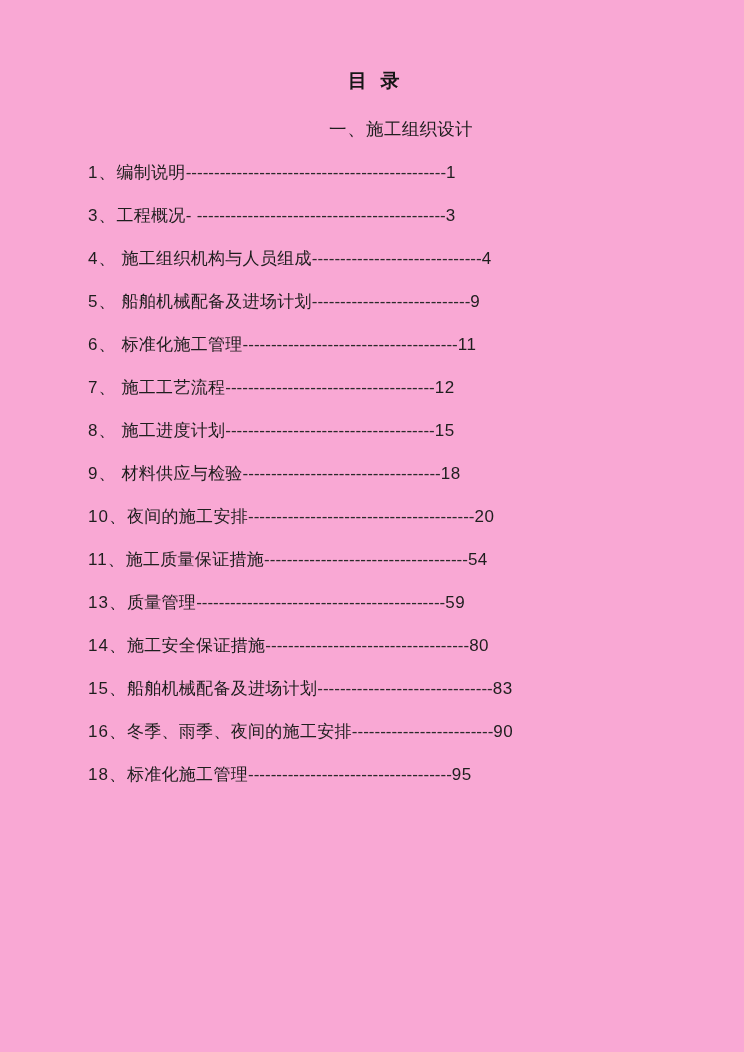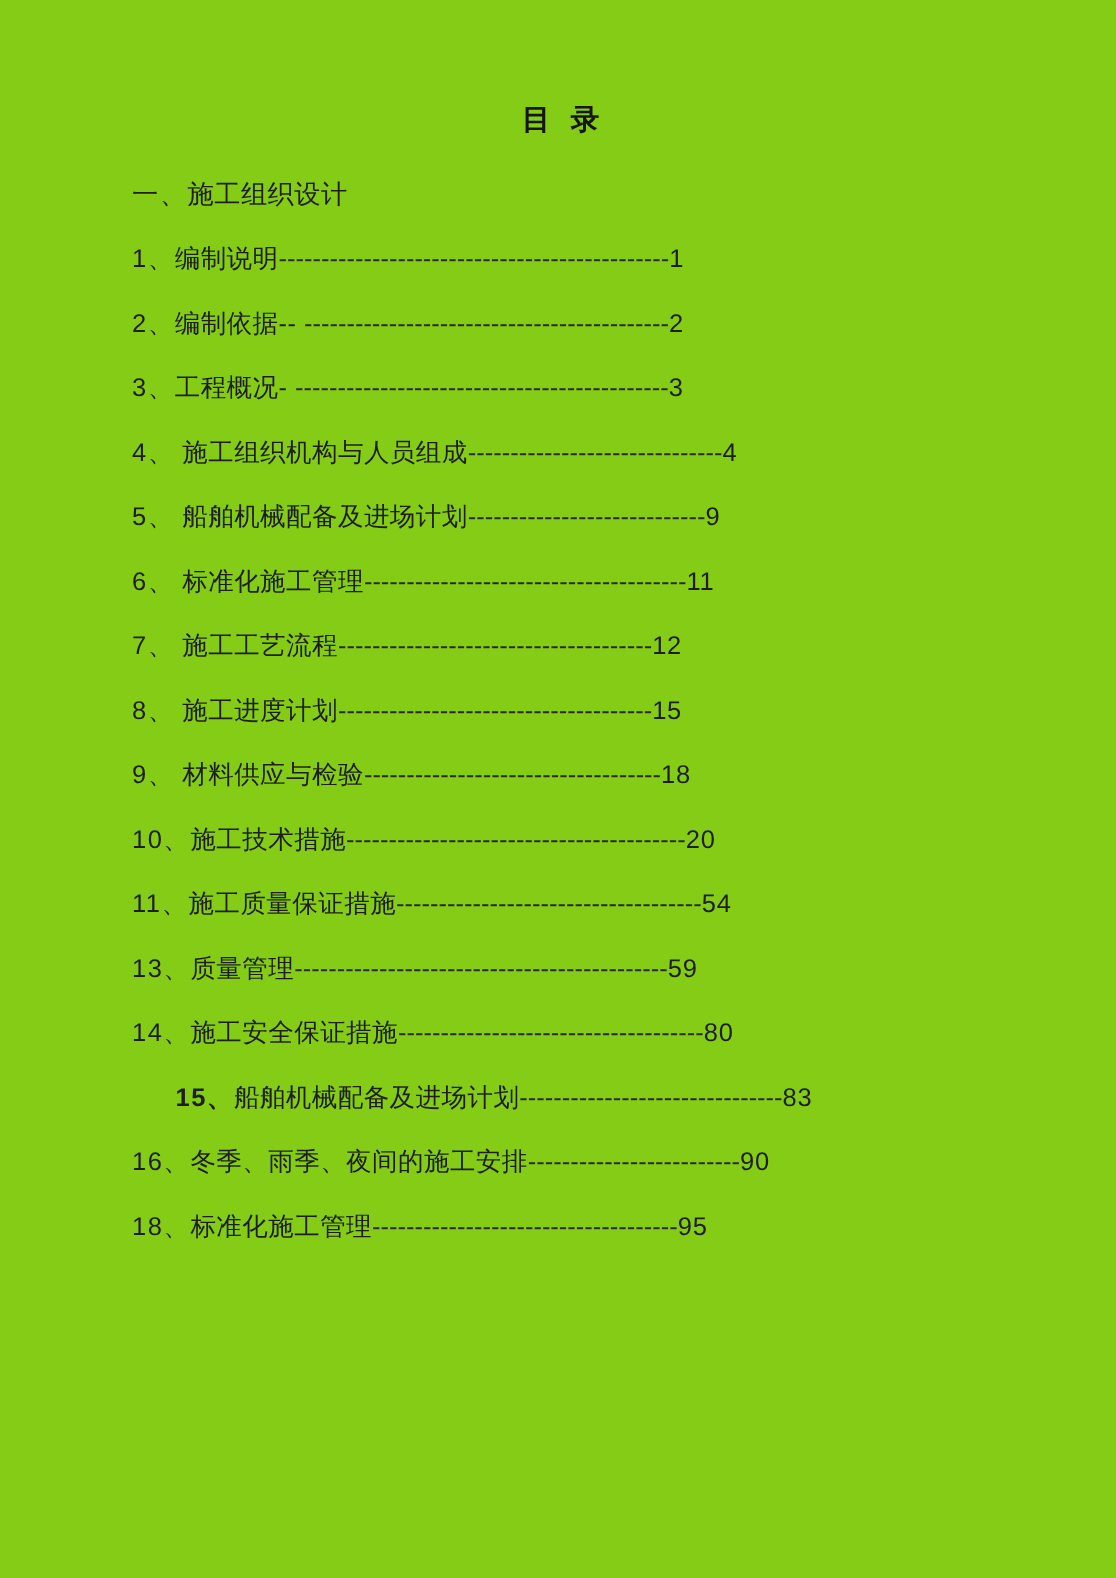--- a/index.html
+++ b/index.html
@@ -12,21 +12,21 @@
     height: 1052px;
     overflow: hidden;
     font-family: "Liberation Sans", "DejaVu Sans", sans-serif;
     color: #1e1e1e;
   }
   .page {
     padding: 68px 30px 0 88px;
     box-sizing: border-box;
     width: 744px;
     height: 1052px;
-    background: #84cc16;
+    background: #f9a8d4;
   }
   .doc-title {
     font-size: 19px;
     font-weight: bold;
     line-height: 26px;
     white-space: pre;
     letter-spacing: 1px;
     margin-left: 260px; 
     color: #161616;
   }
@@ -38,64 +38,63 @@
     line-height: 43px;
     height: 43px;
     white-space: pre;
     letter-spacing: 0.3px;
     color: #1e1e1e;
   }
   .row .num {
     letter-spacing: 1px;
   }
   .row .num-bold {
-    font-weight: bold;
-    margin-left: 29px;
+    font-weight: normal;
   }
   .row .leader {
     letter-spacing: 0px;
     color: #2a2a2a;
   }
   .row .pg {
     letter-spacing: 0.5px;
   }
   .section-heading {
     font-size: 17.5px;
+    text-align: center;
   }
 </style>
 </head>
 <body>
 
 <div class="page">
 
   <div class="doc-title">目  录</div>
 
   <div class="toc">
 
     <div class="row section-heading"><span class="num">一、</span><span class="ttl">施工组织设计</span></div>
 
     <div class="row"><span class="num">1、</span><span class="ttl">编制说明</span><span class="leader">----------------------------------------------</span><span class="pg">1</span></div>
 
-    <div class="row"><span class="num">2、</span><span class="ttl">编制依据-- </span><span class="leader">-------------------------------------------</span><span class="pg">2</span></div>
 
     <div class="row"><span class="num">3、</span><span class="ttl">工程概况- </span><span class="leader">--------------------------------------------</span><span class="pg">3</span></div>
 
     <div class="row"><span class="num">4、</span><span class="ttl"> 施工组织机构与人员组成</span><span class="leader">------------------------------</span><span class="pg">4</span></div>
 
     <div class="row"><span class="num">5、</span><span class="ttl"> 船舶机械配备及进场计划</span><span class="leader">----------------------------</span><span class="pg">9</span></div>
 
     <div class="row"><span class="num">6、</span><span class="ttl"> 标准化施工管理</span><span class="leader">--------------------------------------</span><span class="pg">11</span></div>
 
     <div class="row"><span class="num">7、</span><span class="ttl"> 施工工艺流程</span><span class="leader">-------------------------------------</span><span class="pg">12</span></div>
 
     <div class="row"><span class="num">8、</span><span class="ttl"> 施工进度计划</span><span class="leader">-------------------------------------</span><span class="pg">15</span></div>
 
     <div class="row"><span class="num">9、</span><span class="ttl"> 材料供应与检验</span><span class="leader">-----------------------------------</span><span class="pg">18</span></div>
 
-    <div class="row"><span class="num">10、</span><span class="ttl">施工技术措施</span><span class="leader">----------------------------------------</span><span class="pg">20</span></div>
+    <div class="row"><span class="num">10、</span><span class="ttl">夜间的施工安排</span><span class="leader">----------------------------------------</span><span class="pg">20</span></div>
 
     <div class="row"><span class="num">11、</span><span class="ttl">施工质量保证措施</span><span class="leader">------------------------------------</span><span class="pg">54</span></div>
 
 
     <div class="row"><span class="num">13、</span><span class="ttl">质量管理</span><span class="leader">--------------------------------------------</span><span class="pg">59</span></div>
 
     <div class="row"><span class="num">14、</span><span class="ttl">施工安全保证措施</span><span class="leader">------------------------------------</span><span class="pg">80</span></div>
 
     <div class="row"><span class="num num-bold">15、</span><span class="ttl">船舶机械配备及进场计划</span><span class="leader">-------------------------------</span><span class="pg">83</span></div>
 

